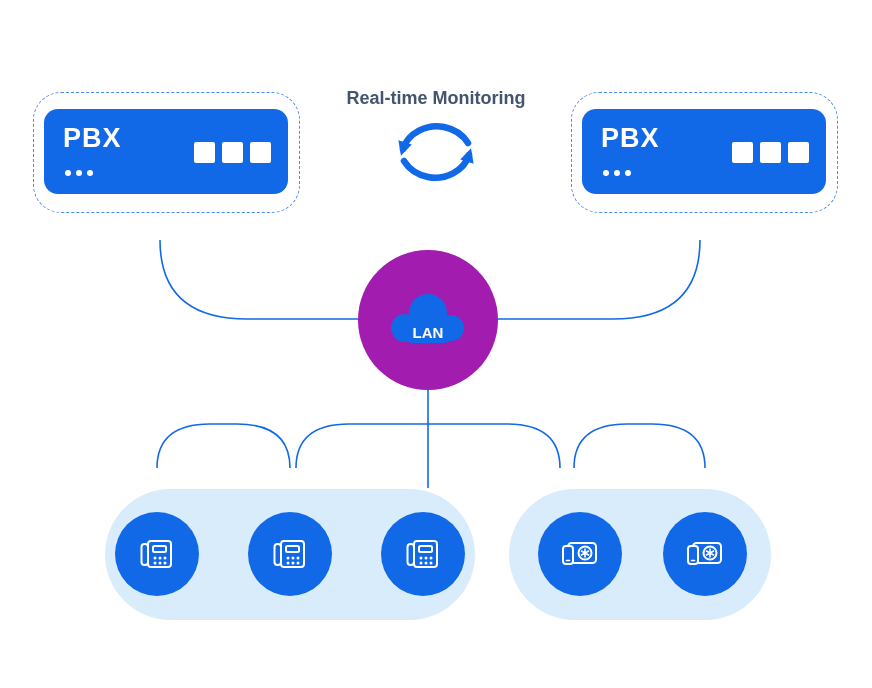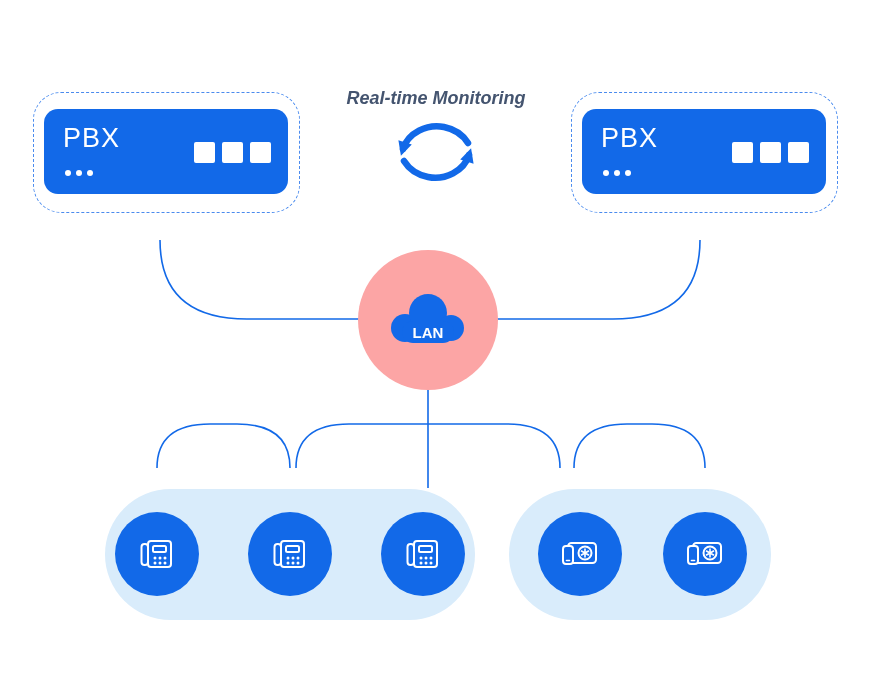--- a/index.html
+++ b/index.html
@@ -15,40 +15,40 @@
     border:1.5px dashed #4A8BEE; border-radius:28px;
   }
   .pbx-outline.left  { left:33px;  top:92px; }
   .pbx-outline.right { left:571px; top:92px; }
   .pbx-box {
     position:absolute; left:10px; top:16px; width:244px; height:85px;
     background:#1269E8; border-radius:14px;
   }
   .pbx-label {
     position:absolute; left:19px; top:14px; color:#ffffff;
-    font-size:27px; font-weight:400; letter-spacing:1px;
+    font-size:27px; font-weight:700; letter-spacing:1px;
   }
   .pbx-dots { position:absolute; left:21px; top:61px; display:flex; gap:5px; }
   .pbx-dots span { width:6px; height:6px; border-radius:50%; background:#ffffff; }
   .pbx-squares { position:absolute; right:17px; top:33px; display:flex; gap:7px; }
   .pbx-squares span { width:21px; height:21px; background:#ffffff; border-radius:2px; }
 
   
   .monitor-label, .vip-label {
     position:absolute; left:286px; width:300px; text-align:center;
-    font-size:18px; font-weight:600; color:#44546F;font-style:italic;
+    font-size:18px; font-weight:600; color:#44546F;
   }
   .monitor-label { top:88px; }
   .vip-label { top:199px; }
   .sync-icon { position:absolute; left:390px; top:116px; }
 
   
   .lan-node {
     position:absolute; left:358px; top:250px; width:140px; height:140px;
-    border-radius:50%; background:#fca5a5;
+    border-radius:50%; background:#a21caf;
   }
   .cloud-svg { position:absolute; left:20px; top:37px; }
   svg text { font-family:"Liberation Sans", sans-serif; }
 
   
   .pill { position:absolute; top:489px; height:131px; background:#D9ECFB; border-radius:66px; }
   .pill.phones { left:105px; width:370px; }
   .pill.soft   { left:509px; width:262px; }
   .device-circle {
     position:absolute; top:23px; width:84px; height:84px; border-radius:50%;

